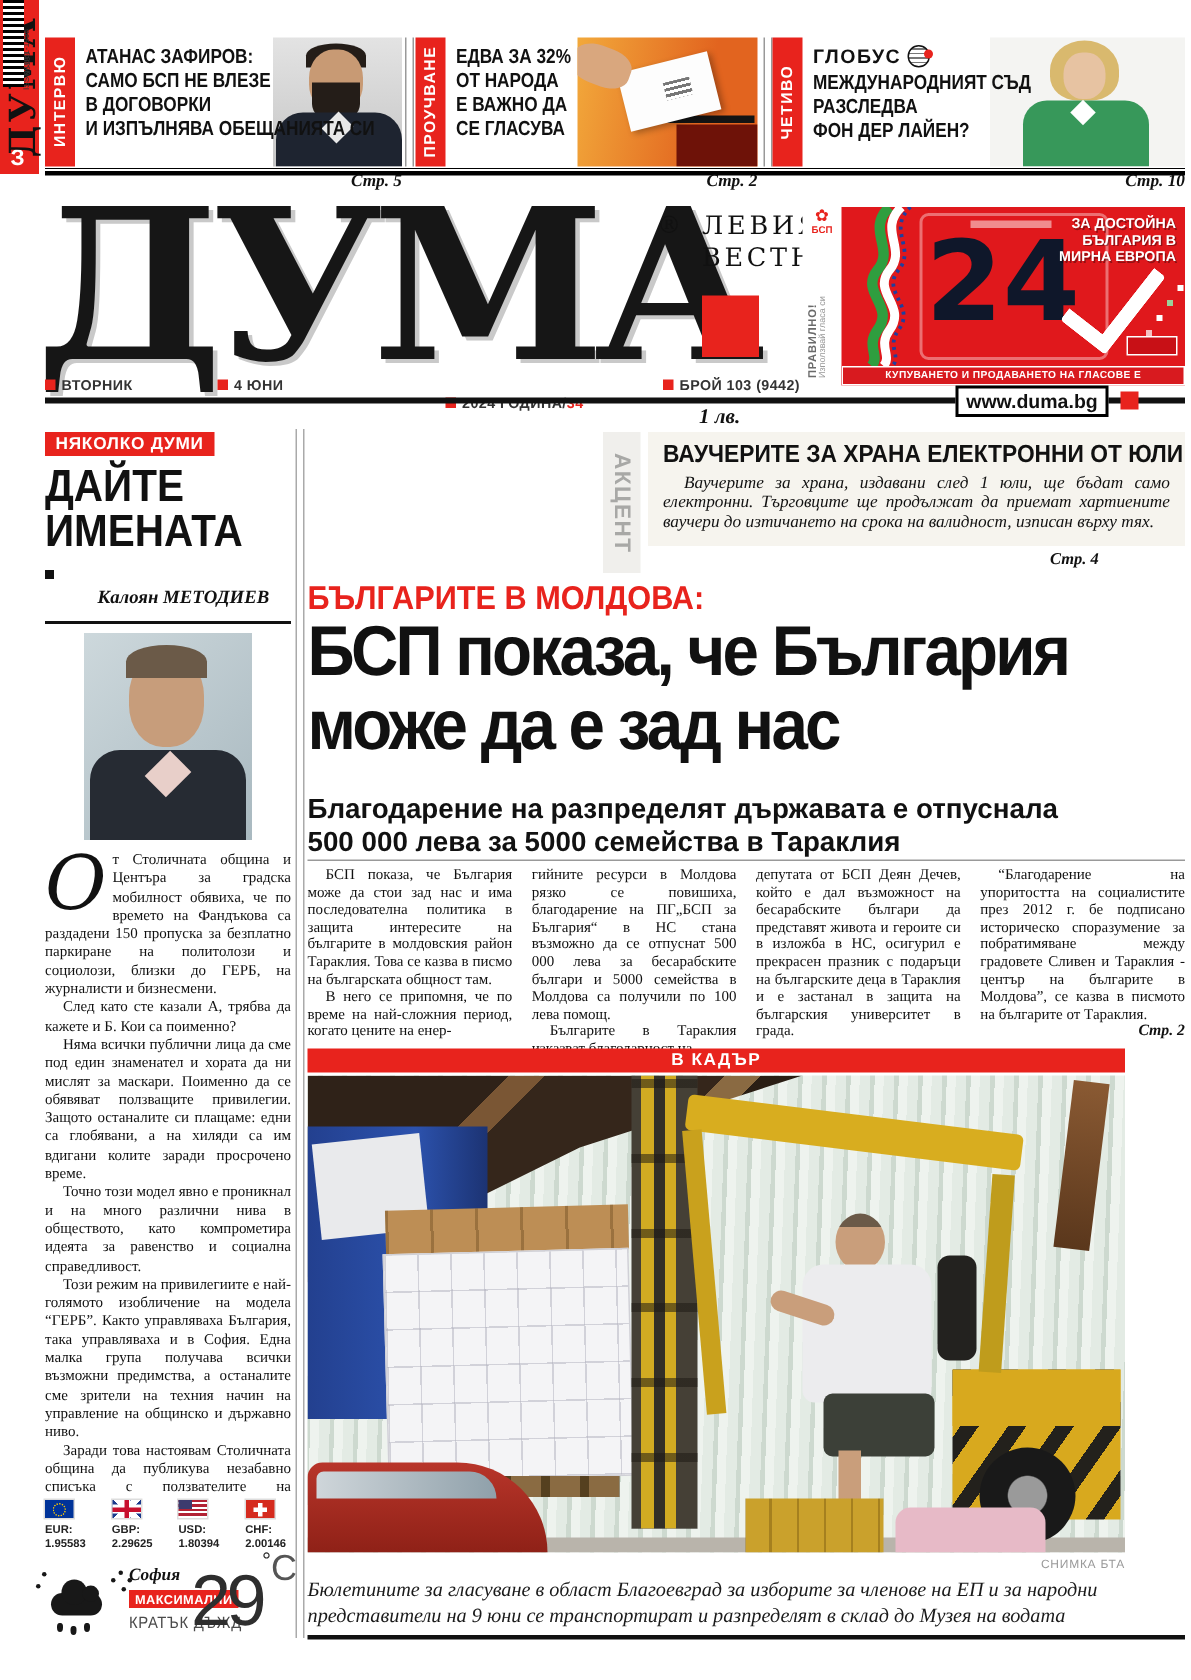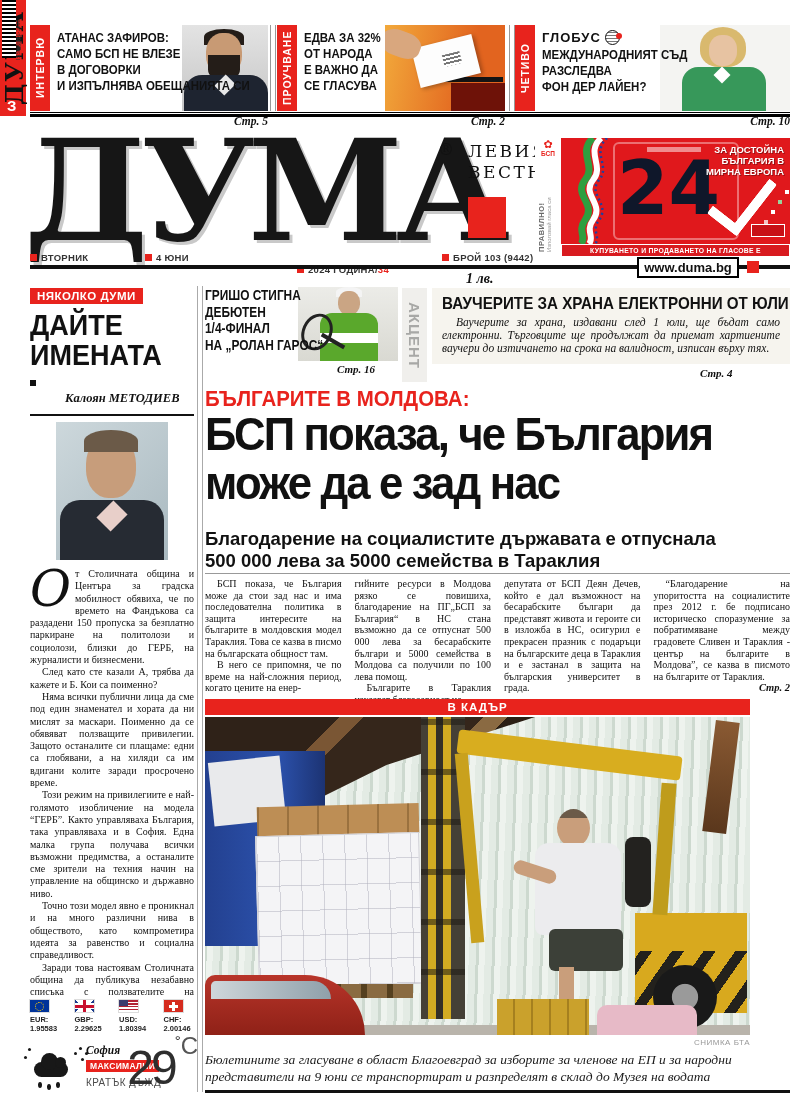--- a/index.html
+++ b/index.html
@@ -365,22 +365,22 @@
     <div class="op-photo">
       <div class="shape mt-suit"></div>
       <div class="shape mt-shirt"></div>
       <div class="shape mt-head"></div>
       <div class="shape mt-hair"></div>
     </div>
     <div class="op-text">
       <p class="first"><span class="dropcap">О</span><span>т Столичната община и Центъра за градска мобилност обявиха, че по времето на Фандъкова са раздадени 150 пропуска за безплатно паркиране на политолози и социолози, близки до ГЕРБ, на журналисти и бизнесмени.</span></p>
       <p>След като сте казали А, трябва да кажете и Б. Кои са поименно?</p>
       <p>Няма всички публични лица да сме под един знаменател и хората да ни мислят за маскари. Поименно да се обявяват ползващите привилегии. Защото останалите си плащаме: едни са глобявани, а на хиляди са им вдигани колите заради просрочено време.</p>
+      <p>Точно този модел явно е проникнал и на много различни нива в обществото, като компрометира идеята за равенство и социална справедливост.</p>
       <p>Този режим на привилегиите е най-голямото изобличение на модела “ГЕРБ”. Както управляваха България, така управляваха и в София. Една малка група получава всички възможни предимства, а останалите сме зрители на техния начин на управление на общинско и държавно ниво.</p>
-      <p>Точно този модел явно е проникнал и на много различни нива в обществото, като компрометира идеята за равенство и социална справедливост.</p>
       <p>Заради това настоявам Столичната община да публикува незабавно списъка с ползвателите на привилегии на гърба на софиянци. Ако не го направите - сте съучастници.</p>
 
     </div>
   </div>
 
   <div class="abs curr">
     <div class="citem">
       <div class="flag f-eu"></div>
       <div>EUR:</div>
       <div>1.95583</div>
@@ -407,57 +407,41 @@
     <div class="wdrops"></div>
     <div class="wsun"></div>
     <div class="wcity">София</div>
     <div class="wbadge">МАКСИМАЛНИ</div>
     <div class="wcond">КРАТЪК ДЪЖД</div>
     <div class="wtemp">
       <span class="wt-num">29</span><span class="wt-deg">°</span><span class="wt-unit">C</span>
     </div>
   </div>
 
-  <div class="abs sport">
-    <div class="sp-lines">
-      <div class="sp-l">ГРИШО СТИГНА</div>
-      <div class="sp-l">ДЕБЮТЕН</div>
-      <div class="sp-l">1/4-ФИНАЛ</div>
-      <div class="sp-l">НА „РОЛАН ГАРОС“</div>
-    </div>
-    <div class="sp-photo">
-      <div class="shape sp-cap"></div>
-      <div class="shape sp-head"></div>
-      <div class="shape sp-torso"></div>
-      <div class="shape sp-racket"></div>
-      <div class="shape sp-handle"></div>
-    </div>
-    <div class="sp-ref">Стр. 16</div>
-  </div>
 
   <div class="abs acc-label">АКЦЕНТ</div>
   <div class="abs acc-box">
     <div class="acc-title">ВАУЧЕРИТЕ ЗА ХРАНА ЕЛЕКТРОННИ ОТ ЮЛИ</div>
     <div class="acc-body">Ваучерите за храна, издавани след 1 юли, ще бъдат само електронни. Търговците ще продължат да приемат хартиените ваучери до изтичането на срока на валидност, изписан върху тях.</div>
   </div>
   <div class="abs acc-ref">Стр. 4</div>
 
   <div class="abs kicker">БЪЛГАРИТЕ В МОЛДОВА:</div>
   <div class="abs headline">
     <div>БСП показа, че България</div>
     <div>може да е зад нас</div>
   </div>
   <div class="abs subhead">
-    <div>Благодарение на социалистите държавата е отпуснала</div>
+    <div>Благодарение на разпределят държавата е отпуснала</div>
     <div>500 000 лева за 5000 семейства в Тараклия</div>
   </div>
   <div class="abs subrule"></div>
   <div class="abs cols">
     <div class="col">
-      <p class="ind">БСП показа, че България може да стои зад нас и има последователна политика в защита интересите на българите в молдовския модел Тараклия. Това се казва в писмо на българската общност там.</p>
+      <p class="ind">БСП показа, че България може да стои зад нас и има последователна политика в защита интересите на българите в молдовския район Тараклия. Това се казва в писмо на българската общност там.</p>
       <p class="ind">В него се припомня, че по време на най-сложния период, когато цените на енер-</p>
     </div>
     <div class="col">
       <p>гийните ресурси в Молдова рязко се повишиха, благодарение на ПГ„БСП за България“ в НС стана възможно да се отпуснат 500 000 лева за бесарабските българи и 5000 семейства в Молдова са получили по 100 лева помощ.</p>
       <p class="ind">Българите в Тараклия изказват благодарност на</p>
     </div>
     <div class="col">
       <p>депутата от БСП Деян Дечев, който е дал възможност на бесарабските българи да представят живота и героите си в изложба в НС, осигурил е прекрасен празник с подаръци на българските деца в Тараклия и е застанал в защита на българския университет в града.</p>
     </div>
     <div class="col">

